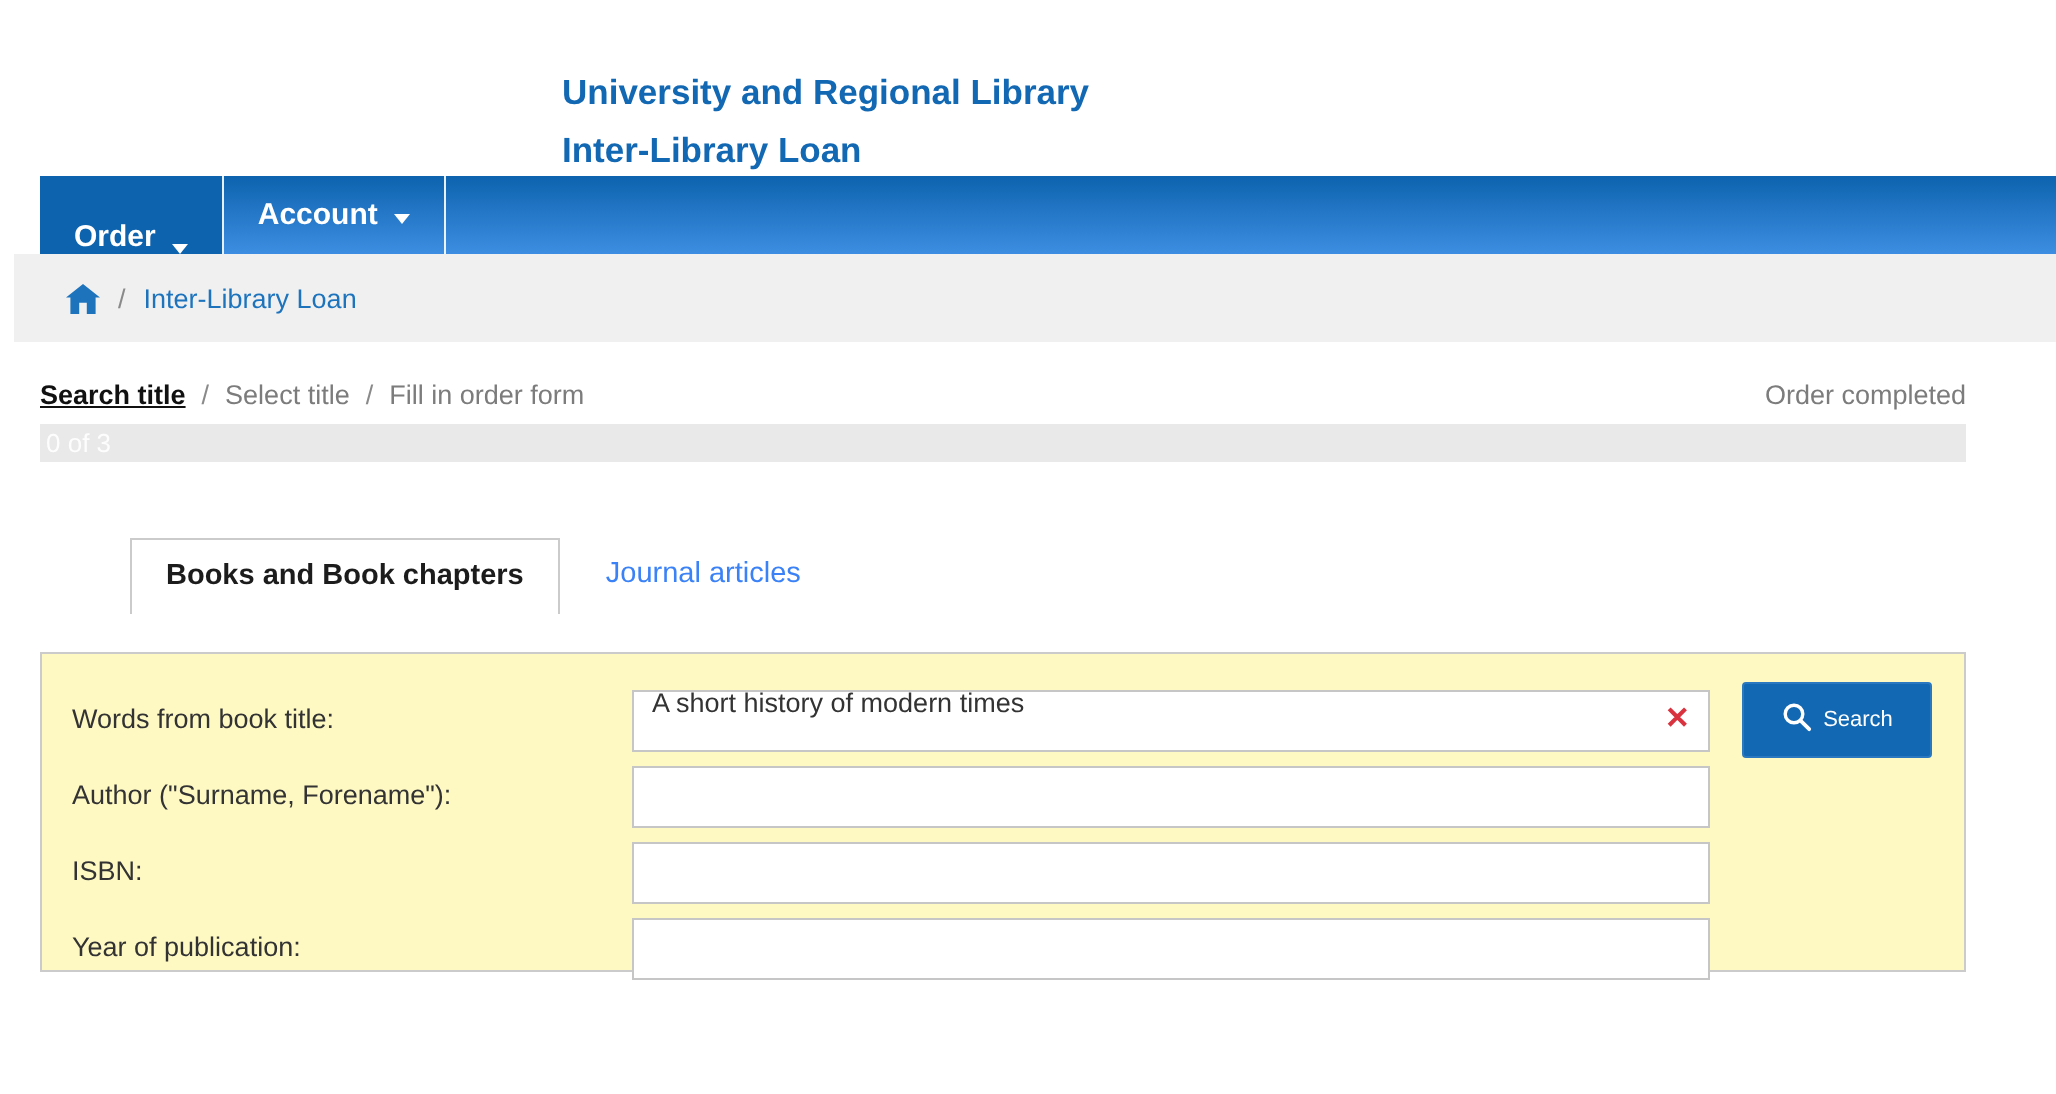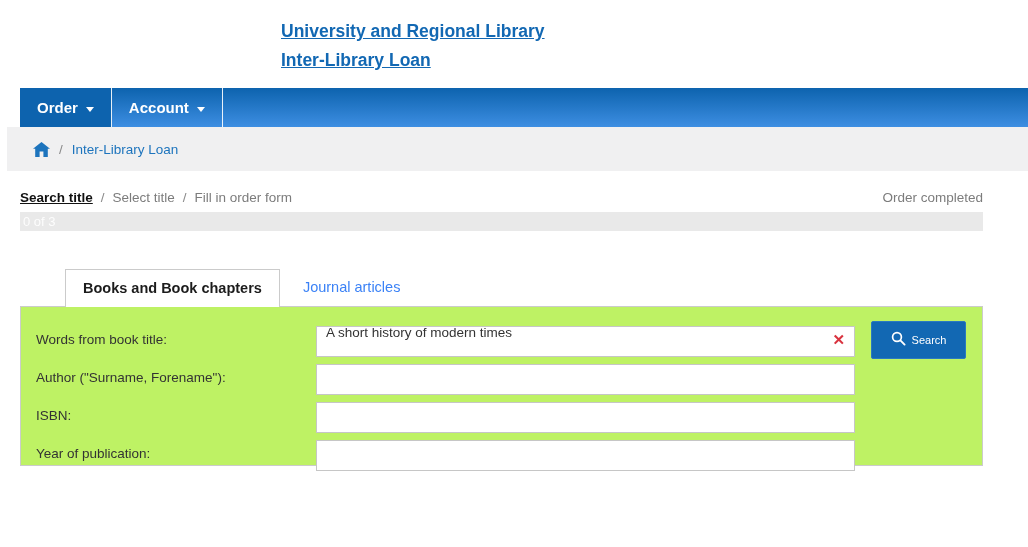--- a/index.html
+++ b/index.html
@@ -8,30 +8,30 @@
 
   
   .header { position:relative; height:88px; background:#fff; }
   .logo-block { position:absolute; left:20px; top:10px; display:flex; align-items:flex-start; cursor:pointer; }
   .hhu-word { font-size:72px; font-weight:700; color:#1268b3; letter-spacing:-5px;
               line-height:62px; transform:scaleX(.85); transform-origin:left top; }
   .uni-text { margin-left:14px; margin-top:11px; font-size:11.5px; line-height:13.5px; color:#3a3a3a; }
   .uni-line3 { display:flex; align-items:flex-end; }
   .logo-dot { display:inline-block; width:20px; height:17px; margin-left:9px; margin-bottom:-3px;
               background:#1268b3; border-radius:2px 10px 10px 2px; }
-  .site-title { position:absolute; left:281px; top:17px; color:#1268b3;
-                font-size:17.5px; font-weight:700; line-height:29px;text-decoration:underline; }
+  .site-title { position:absolute; left:281px; top:32px; color:#1268b3;
+                font-size:17.5px; font-weight:700; line-height:29px; }
 
   
   .navbar { margin-left:20px; height:39px; display:flex;
             background:linear-gradient(to bottom,#0d63ae 0%,#3d8ee2 100%); }
   .nav-item { display:flex; align-items:center; padding:0 17px; color:#fff;
               font-size:15px; font-weight:700; cursor:pointer;
               border-right:1px solid rgba(255,255,255,.9); }
-  .nav-item.active { background:#0d63ae; }
+  .nav-item.active { background:#0d63ae;align-items:flex-end; }
   .caret { width:0; height:0; margin-left:8px; margin-top:3px;
            border-left:4px solid transparent; border-right:4px solid transparent;
            border-top:5px solid #fff; }
 
   
   .breadcrumb { margin-left:7px; height:44px; background:#f0f0f1;
                 display:flex; align-items:center; padding-left:26px; font-size:13.5px; }
   .crumb-sep { color:#8a8a8a; margin:0 9px; }
   .crumb-link { color:#1d74bd; cursor:pointer; }
   .home-icon { display:flex; cursor:pointer; }
@@ -45,21 +45,21 @@
   .step-right { margin-left:auto; color:#7c7c7c; }
   .progress { margin-top:7px; height:19px; background:#e9e9e9;
               font-size:13px; line-height:19px; color:#fdfdfd; padding-left:3px; }
 
   
   .tabs { margin-top:38px; display:flex; position:relative; z-index:2;padding-left:45px; }
   .tab { font-size:14.5px; padding:10px 17px; cursor:pointer; }
   .tab.active { background:#fff; border:1px solid #cbcbcb; border-bottom:none;
                 font-weight:700; color:#1c1c1c; margin-bottom:-1px; padding:10px 17px 11px; }
   .tab.inactive { color:#3b82f6; padding:10px 23px; }
-  .panel { border:1px solid #cbcbcb; background:#bef264; height:160px; padding:17px 0 0 15px; }
+  .panel { border:1px solid #cbcbcb; background:#fef9c3; height:160px; padding:17px 0 0 15px;margin-top:20px; }
 
   .frow { display:flex; align-items:center; height:31px; margin-bottom:7px; }
   .flabel { width:280px; font-size:13.5px; color:#333; }
   .input-wrap { position:relative; width:539px; }
   .tinput { width:539px; height:31px; border:1px solid #c6c6c6; background:#fff;
             font-family:"Liberation Sans", sans-serif; font-size:13.5px; color:#333;
             padding:0 28px 18px 9px; outline:none; }
   .clear-x { position:absolute; right:10px; top:50%; transform:translateY(-53%);
              color:#d9333f; font-size:15px; font-weight:700; cursor:pointer; line-height:1; }
   .search-btn { margin-left:16px; width:95px; height:38px; background:#1268b3;

